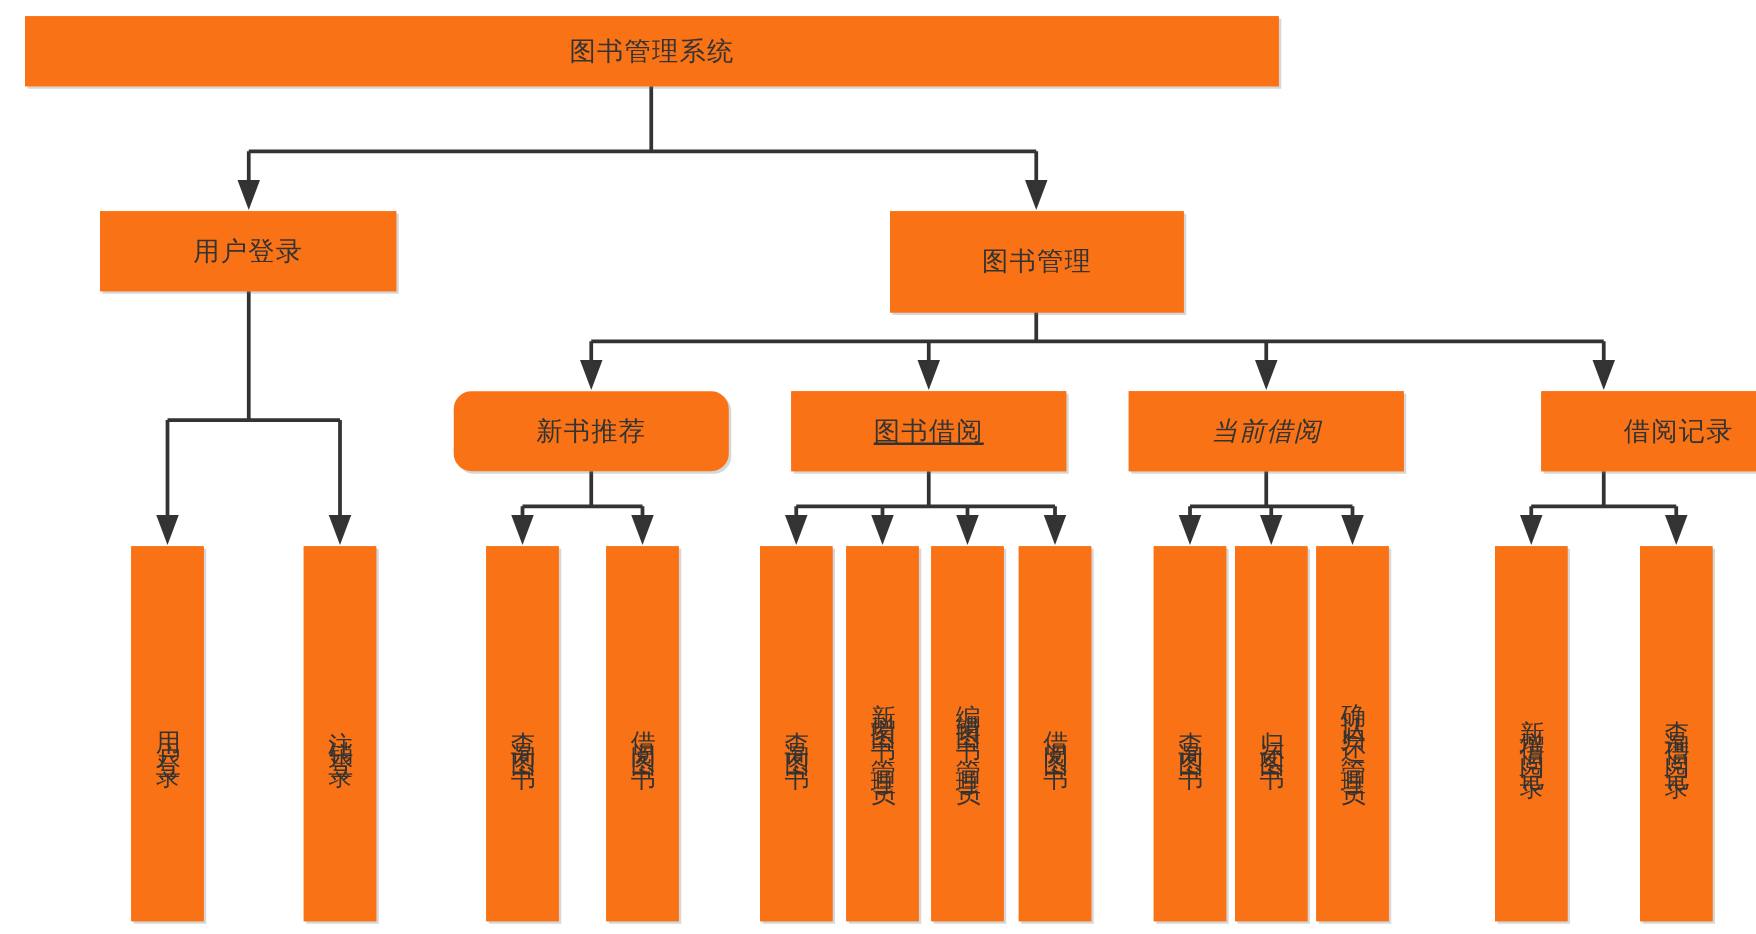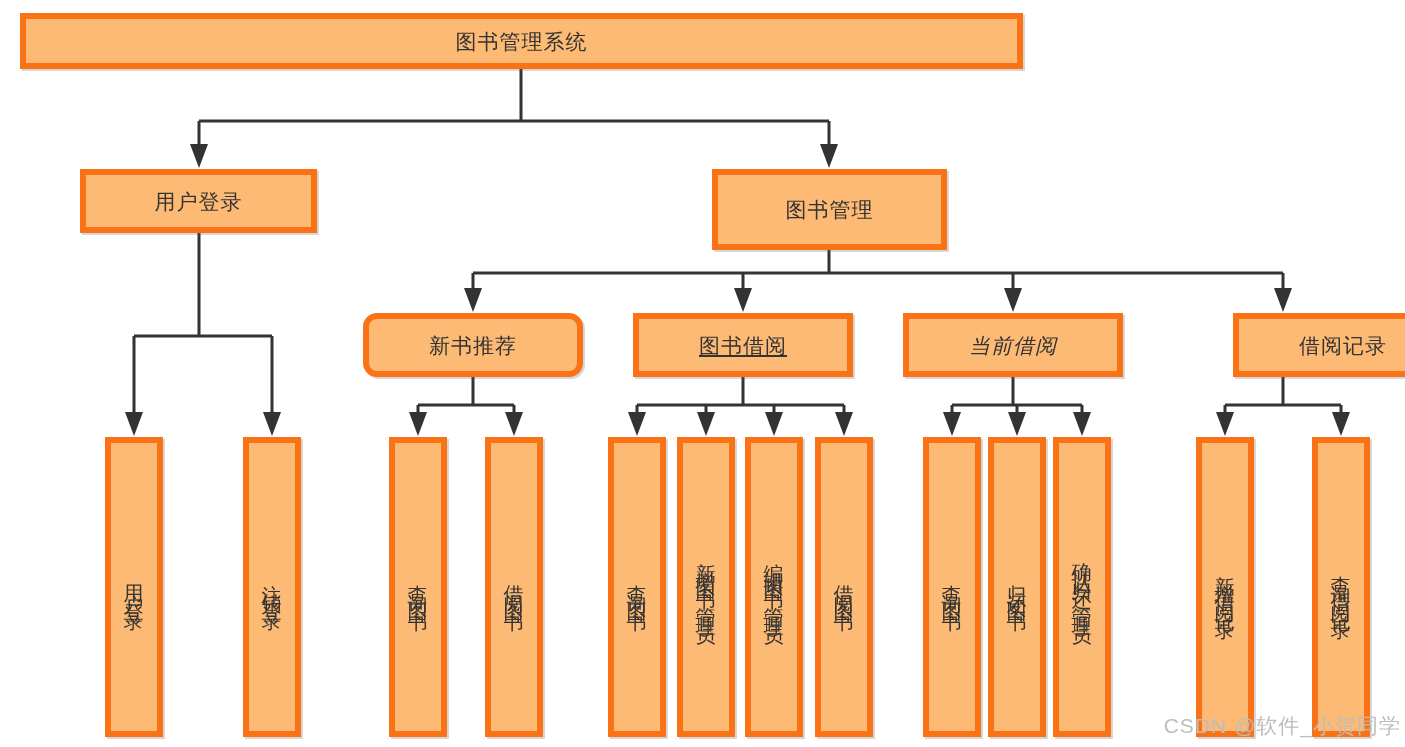--- a/index.html
+++ b/index.html
@@ -4,21 +4,21 @@
 <style>
   html,body{margin:0;padding:0;background:#fff;}
   .canvas{
     position:relative;width:1405px;height:747px;background:#ffffff;overflow:hidden;
     font-family:"Liberation Sans","DejaVu Sans",sans-serif;color:#333333;
   }
   .connectors{position:absolute;left:0;top:0;width:1405px;height:747px;z-index:1;}
   .connectors path{stroke:#333333;stroke-width:3;fill:none;}
   .connectors polygon{fill:#333333;stroke:none;}
   .node{
-    position:absolute;box-sizing:border-box;border:6px solid #f97316;background:#fdba74;
+    position:absolute;box-sizing:border-box;border:6px solid #f97316;background:#f97316;
     display:flex;align-items:center;justify-content:center;z-index:2;
     box-shadow:2px 2px 0 rgba(110,110,110,0.28);
   }
   .hbox{font-size:21px;letter-spacing:1px;line-height:1;}
   .vbox{
     writing-mode:vertical-rl;text-orientation:mixed;
     font-size:20px;letter-spacing:9px;line-height:1;
   }
   .watermark{
     position:absolute;top:712px;right:4px;z-index:5;
@@ -87,14 +87,13 @@
   <div class="node vbox" style="left:745px;top:437px;width:58px;height:300px;">编辑图书（管理员）</div>
   <div class="node vbox" style="left:815px;top:437px;width:58px;height:300px;">借阅图书</div>
 
   <div class="node vbox" style="left:923px;top:437px;width:58px;height:300px;">查询图书</div>
   <div class="node vbox" style="left:988px;top:437px;width:58px;height:300px;">归还图书</div>
   <div class="node vbox" style="left:1053px;top:437px;width:58px;height:300px;">确认归还（管理员）</div>
 
   <div class="node vbox" style="left:1196px;top:437px;width:58px;height:300px;">新增借阅记录</div>
   <div class="node vbox" style="left:1312px;top:437px;width:58px;height:300px;">查询借阅记录</div>
 
-  <span class="watermark">CSDN @软件_小贺同学</span>
 </div>
 
 </body></html>

